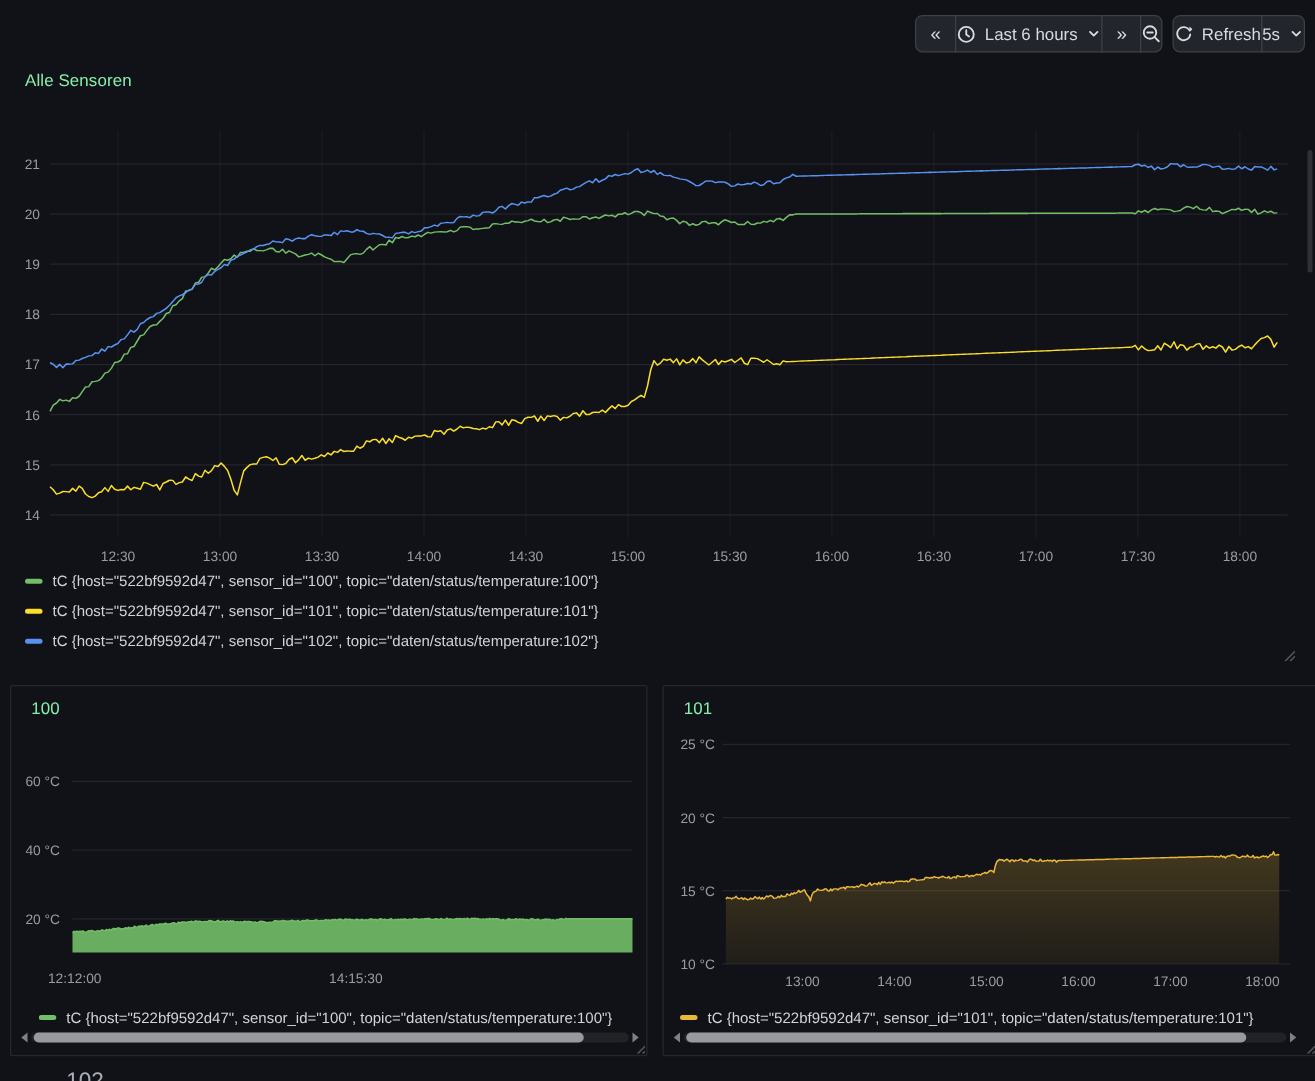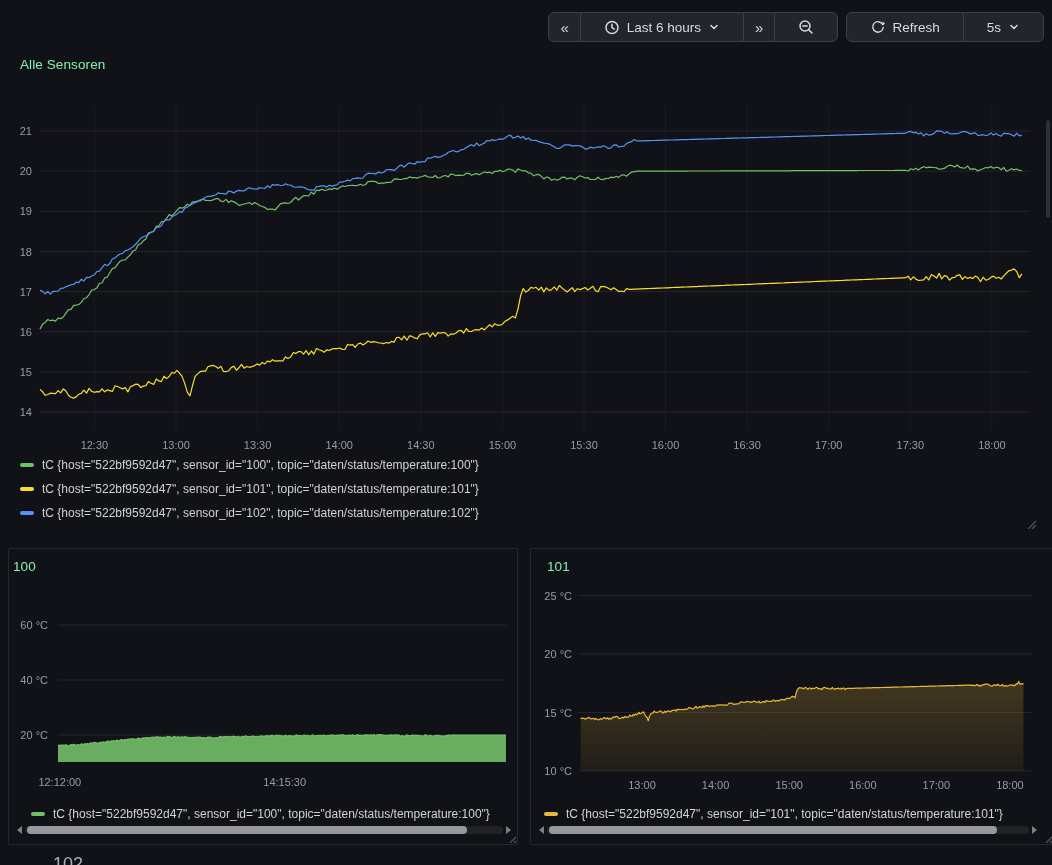--- a/index.html
+++ b/index.html
@@ -1,21 +1,21 @@
 <!DOCTYPE html>
 <html><head>
 <meta charset="utf-8">
 <style>
   html,body{margin:0;padding:0;background:#111217;}
   .page{position:relative;width:1052px;height:865px;background:#111217;overflow:hidden;
         font-family:"Liberation Sans","DejaVu Sans",sans-serif;color:#d8d9da;}
   
   .toolbar{position:absolute;top:12px;right:8px;display:flex;gap:8px;height:30px;}
   .btn-group{display:flex;}
-  .tbtn{display:flex;align-items:center;gap:7px;height:30px;padding:0 23px;background:#22252b;
+  .tbtn{display:flex;align-items:center;gap:7px;height:30px;padding:0 0;background:#22252b;
         border:1px solid #3d4046;margin-left:-1px;color:#d9dadd;font-size:13.5px;font-weight:500;
         cursor:pointer;white-space:nowrap;box-sizing:border-box;}
   .btn-group .tbtn:first-child{border-radius:6px 0 0 6px;margin-left:0;}
   .btn-group .tbtn:last-child{border-radius:0 6px 6px 0;}
   .btn-group .tbtn:only-child{border-radius:6px;}
   .tbtn.nav{font-size:15px;font-weight:400;padding:0 11px;}
   .ticon{display:block;}
   
   .panel{position:absolute;background:#111217;border:1px solid #25272e;border-radius:2px;box-sizing:border-box;}
   .panel-title{position:absolute;font-size:13.5px;font-weight:500;color:#86efac;letter-spacing:.1px;cursor:pointer;}
@@ -142,21 +142,21 @@
     <div class="legend-row">
       <span class="swatch" style="background: rgb(87, 148, 242);"></span>
       <span class="legend-label">tC {host="522bf9592d47", sensor_id="102", topic="daten/status/temperature:102"}</span>
     </div>
   </div>
   <svg class="resize-handle" style="left:1026px;top:519px;" width="10" height="10" viewBox="0 0 10 10">
     <path d="M2 10L10 2M6 10L10 6" stroke="#55585f" stroke-width="1.2" fill="none"></path>
   </svg>
 
   <div class="panel" style="left:8px;top:548px;width:510px;height:297px;">
-    <div class="panel-title" style="left:4px;top:10px;">100</div>
+    <div class="panel-title" style="left:16px;top:10px;">100</div>
     <div class="mini-legend" style="left:22px;top:256px;width:478px;">
       <span class="swatch" style="background: rgb(115, 191, 105);"></span>
       <span class="legend-label">tC {host="522bf9592d47", sensor_id="100", topic="daten/status/temperature:100"}</span>
     </div>
     <div class="hscroll" style="left:8px;top:276px;width:494px;">
       <span class="hs-arrow left"></span>
       <span class="hs-track">
         <span class="hs-thumb" style="left:2px;width:92%;"></span>
       </span>
       <span class="hs-arrow right"></span>

